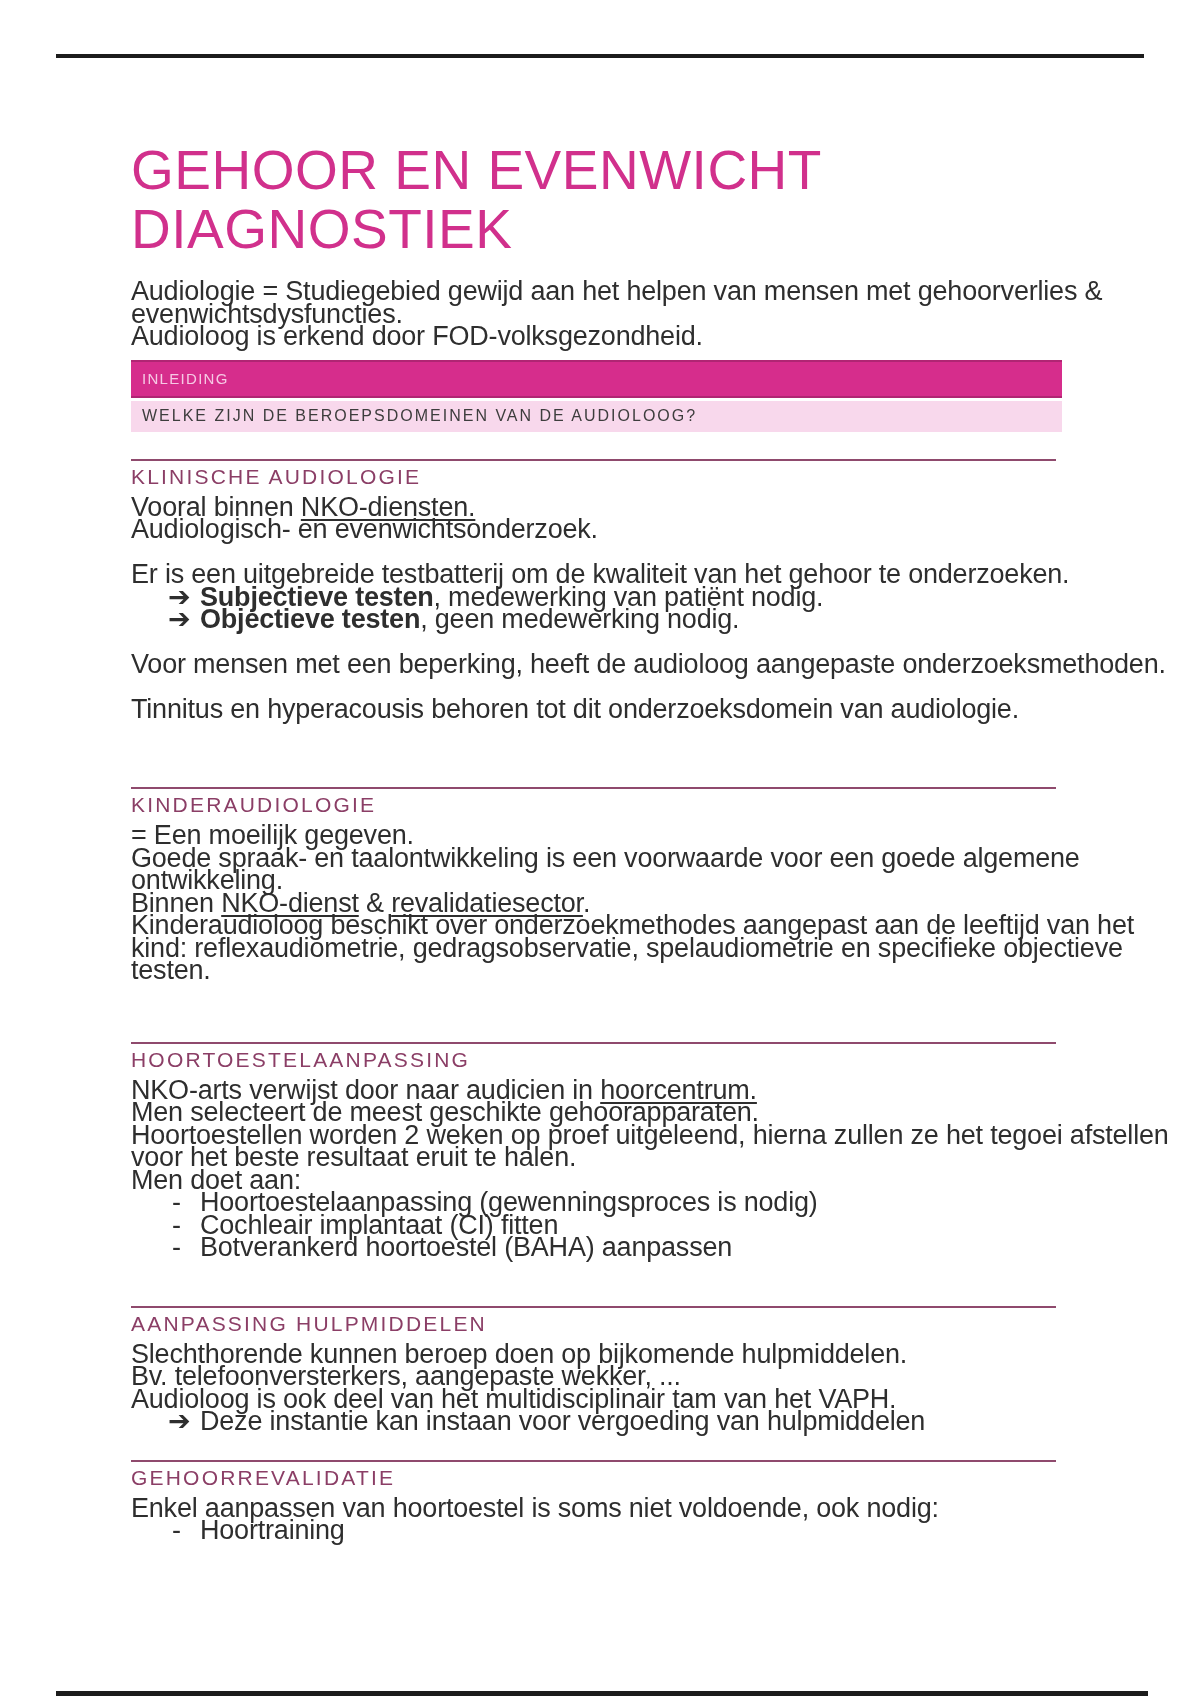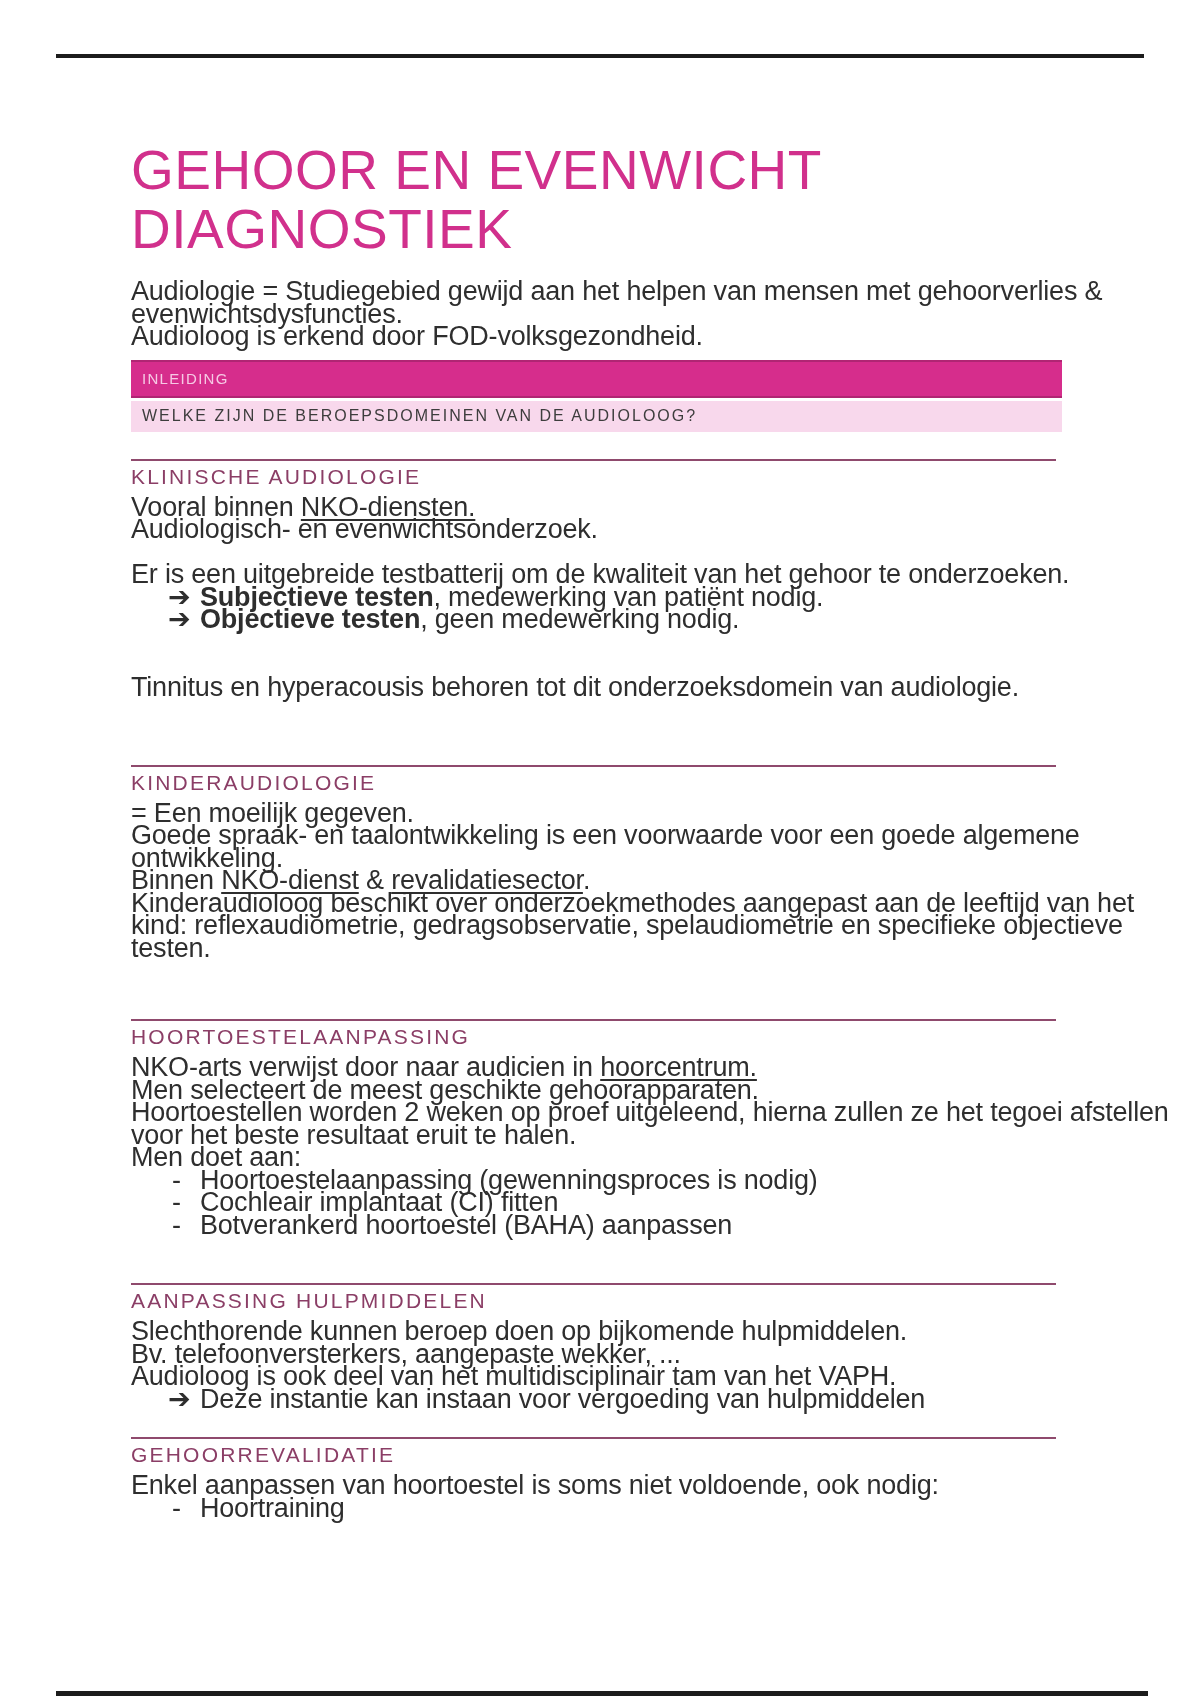--- a/index.html
+++ b/index.html
@@ -82,20 +82,21 @@
           <div class="line"><span>Er is een uitgebreide testbatterij om de kwaliteit van het gehoor te onderzoeken.</span></div>
           <div class="line bullet arrow">
             <span class="glyph">➔</span>
             <span class="btext"><b>Subjectieve testen</b><span>, medewerking van patiënt nodig.</span></span>
           </div>
           <div class="line bullet arrow">
             <span class="glyph">➔</span>
             <span class="btext"><b>Objectieve testen</b><span>, geen medewerking nodig.</span></span>
           </div>
           <div class="spacer"></div>
+          <div class="line"><span>Voor mensen met een beperking, heeft de audioloog aangepaste onderzoeksmethoden.</span></div>
           <div class="spacer"></div>
           <div class="line"><span>Tinnitus en hyperacousis behoren tot dit onderzoeksdomein van audiologie.</span></div>
           <div class="spacer"></div>
         </section>
         <section>
           <div class="rule"></div>
           <h2>KINDERAUDIOLOGIE</h2>
           <div class="line"><span>= Een moeilijk gegeven.</span></div>
           <div class="line"><span>Goede spraak- en taalontwikkeling is een voorwaarde voor een goede algemene</span></div>
           <div class="line"><span>ontwikkeling.</span></div>

